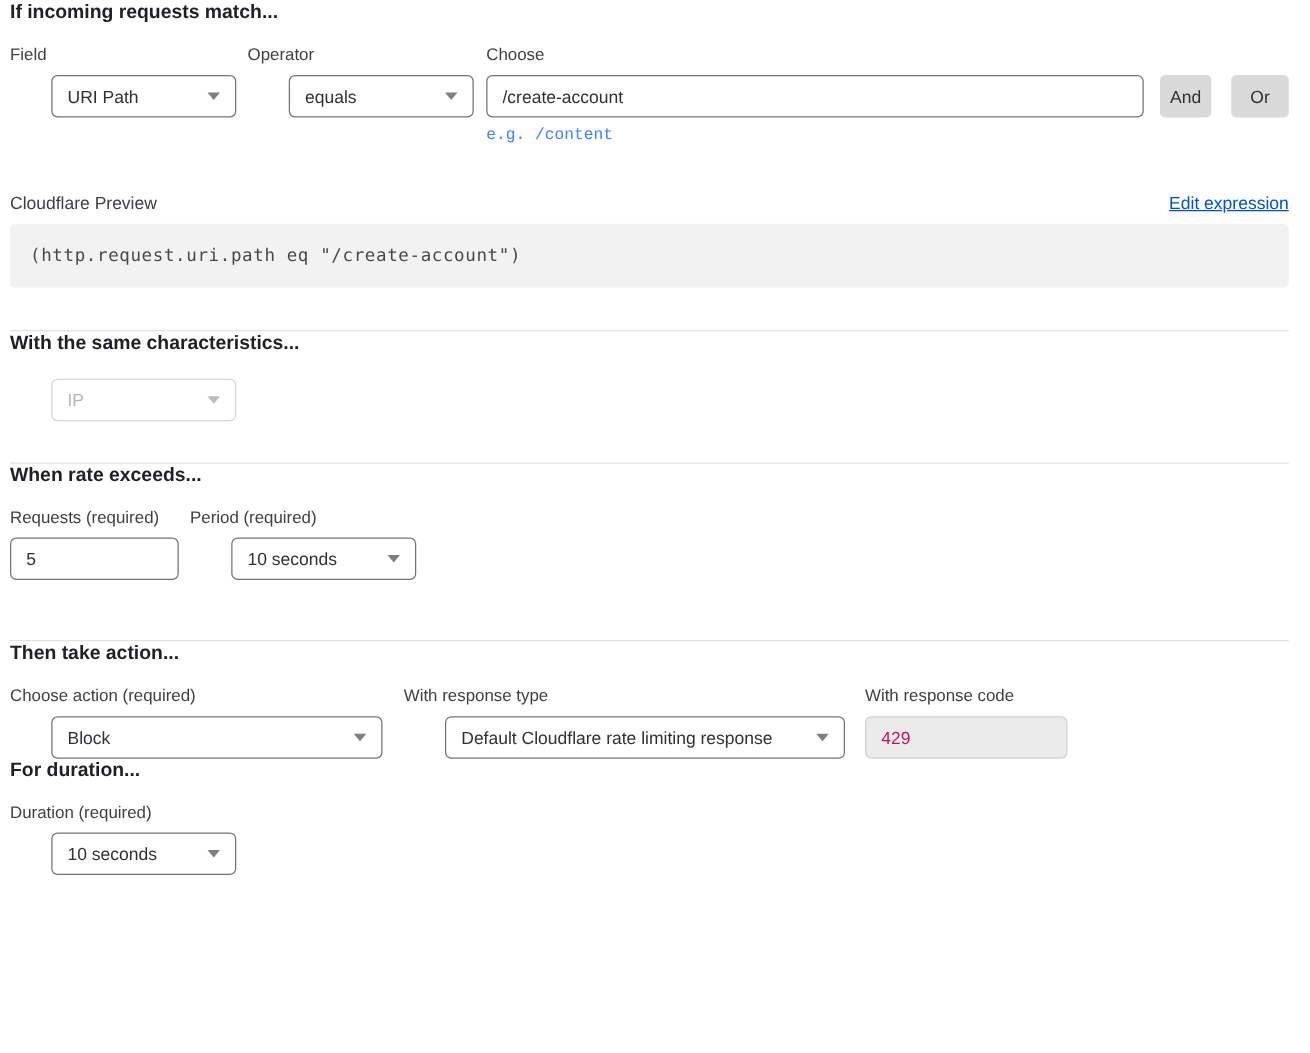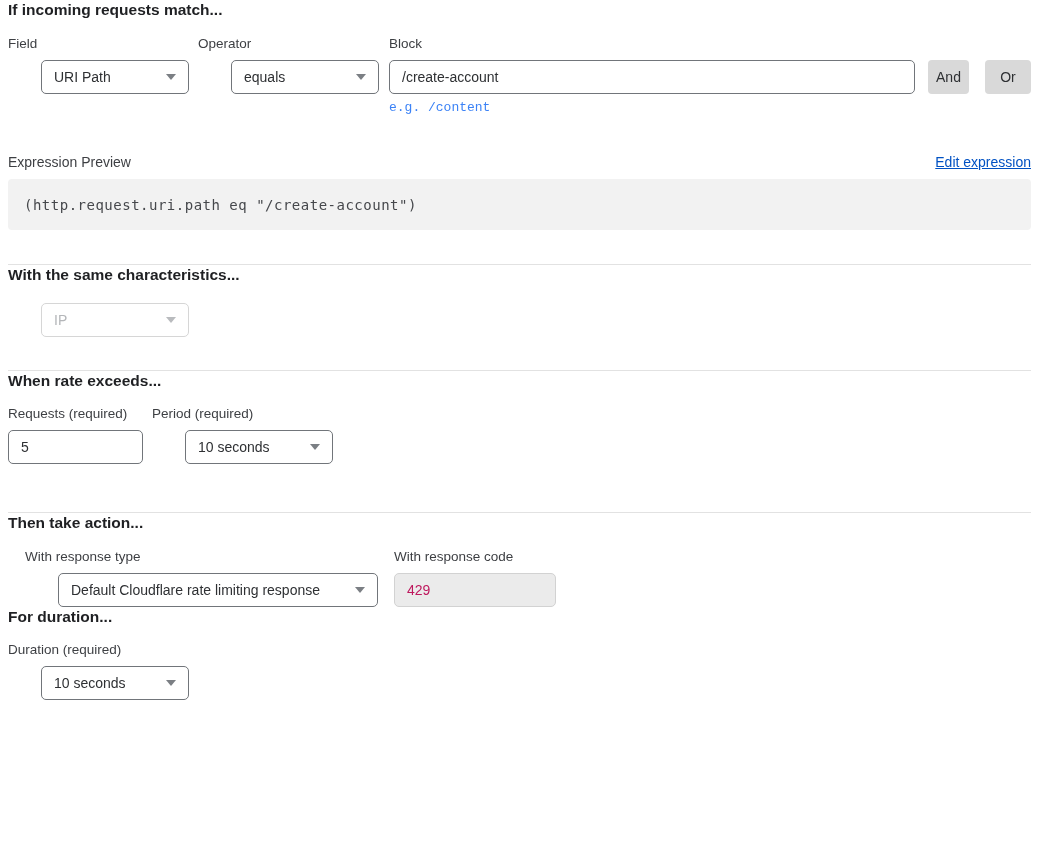--- a/index.html
+++ b/index.html
@@ -184,31 +184,31 @@
 
     <div class="field-group gap-9">
       <span class="field-label">Operator</span>
       <div class="select w-148">
         <span>equals</span>
         <span class="caret"></span>
       </div>
     </div>
 
     <div class="field-group gap-10 value-group">
-      <span class="field-label">Block</span>
+      <span class="field-label">Choose</span>
       <input type="text" class="text-input" value="/create-account" style="">
       <span class="helper-text">e.g. /content</span>
     </div>
 
     <button class="logic-btn btn-and">And</button>
     <button class="logic-btn btn-or">Or</button>
   </div>
 
   <div class="preview-header">
-    <span class="preview-label">Expression Preview</span>
+    <span class="preview-label">Cloudflare Preview</span>
     <a class="edit-link">Edit expression</a>
   </div>
   <div class="code-block">
     <span class="code-text">(http.request.uri.path eq "/create-account")</span>
   </div>
 
   <hr class="divider divider-1">
 
   <h3 class="section-heading h-chars">With the same characteristics...</h3>
   <div class="chars-select-wrap">
@@ -232,20 +232,27 @@
         <span>10 seconds</span>
         <span class="caret"></span>
       </div>
     </div>
   </div>
 
   <hr class="divider divider-3">
 
   <h3 class="section-heading h-action">Then take action...</h3>
   <div class="row row-action">
+    <div class="field-group">
+      <span class="field-label">Choose action (required)</span>
+      <div class="select w-265">
+        <span>Block</span>
+        <span class="caret"></span>
+      </div>
+    </div>
     <div class="field-group gap-17">
       <span class="field-label">With response type</span>
       <div class="select w-320">
         <span>Default Cloudflare rate limiting response</span>
         <span class="caret"></span>
       </div>
     </div>
     <div class="field-group gap-16">
       <span class="field-label">With response code</span>
       <input type="text" class="text-input w-162" disabled="" value="429" style="">

